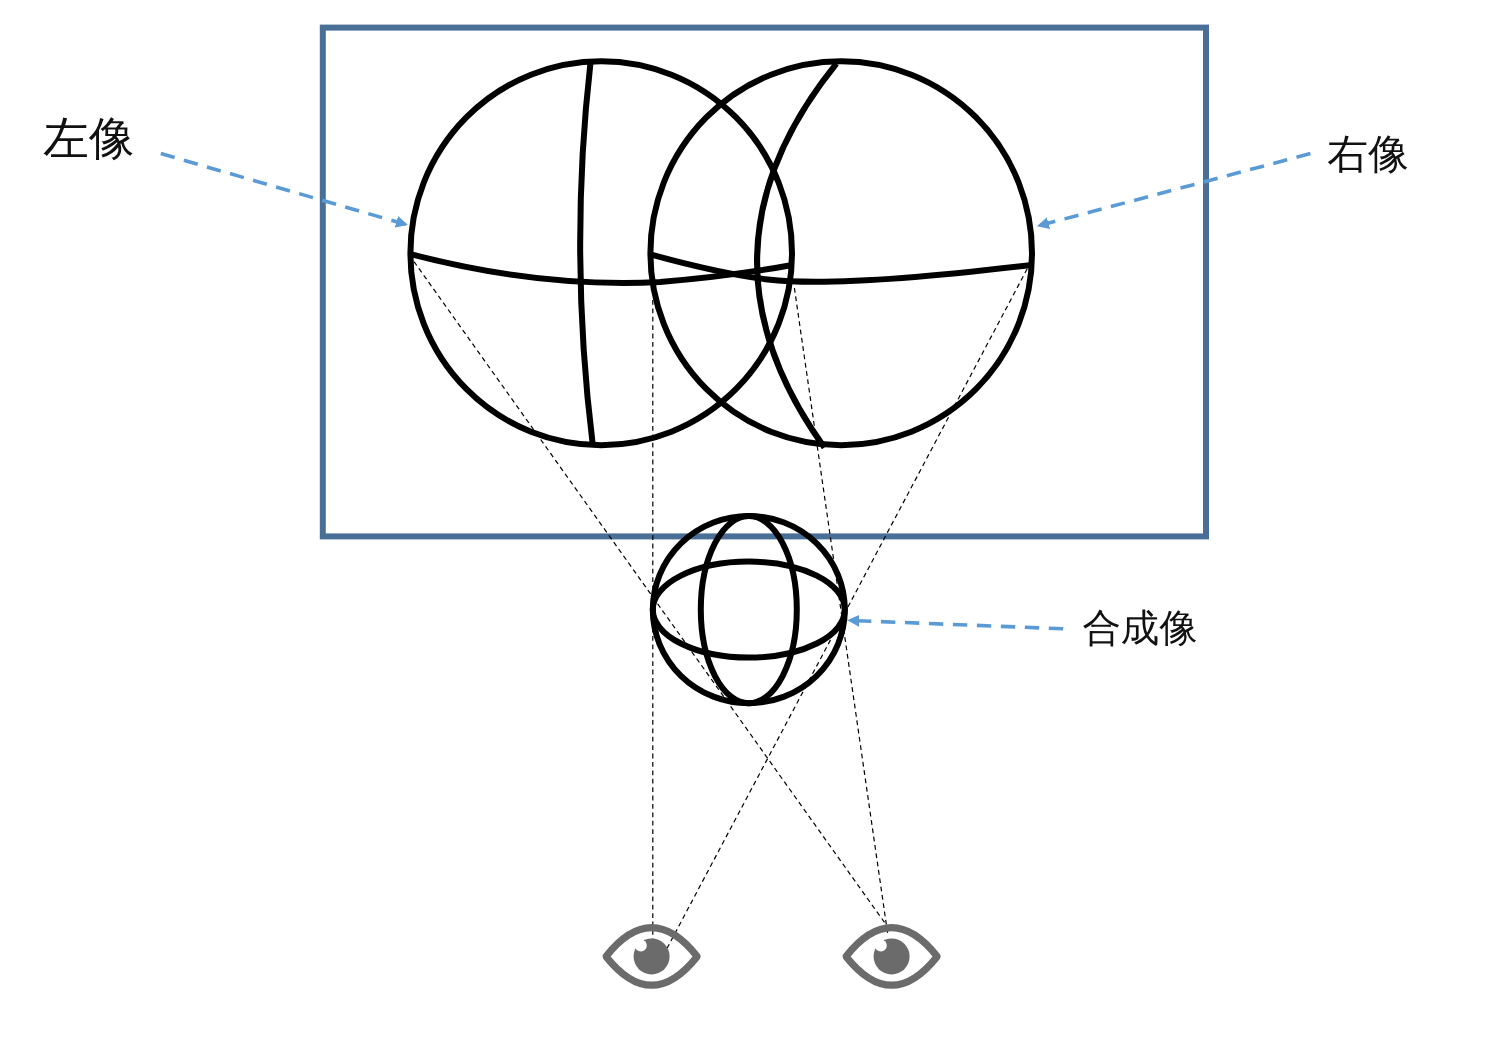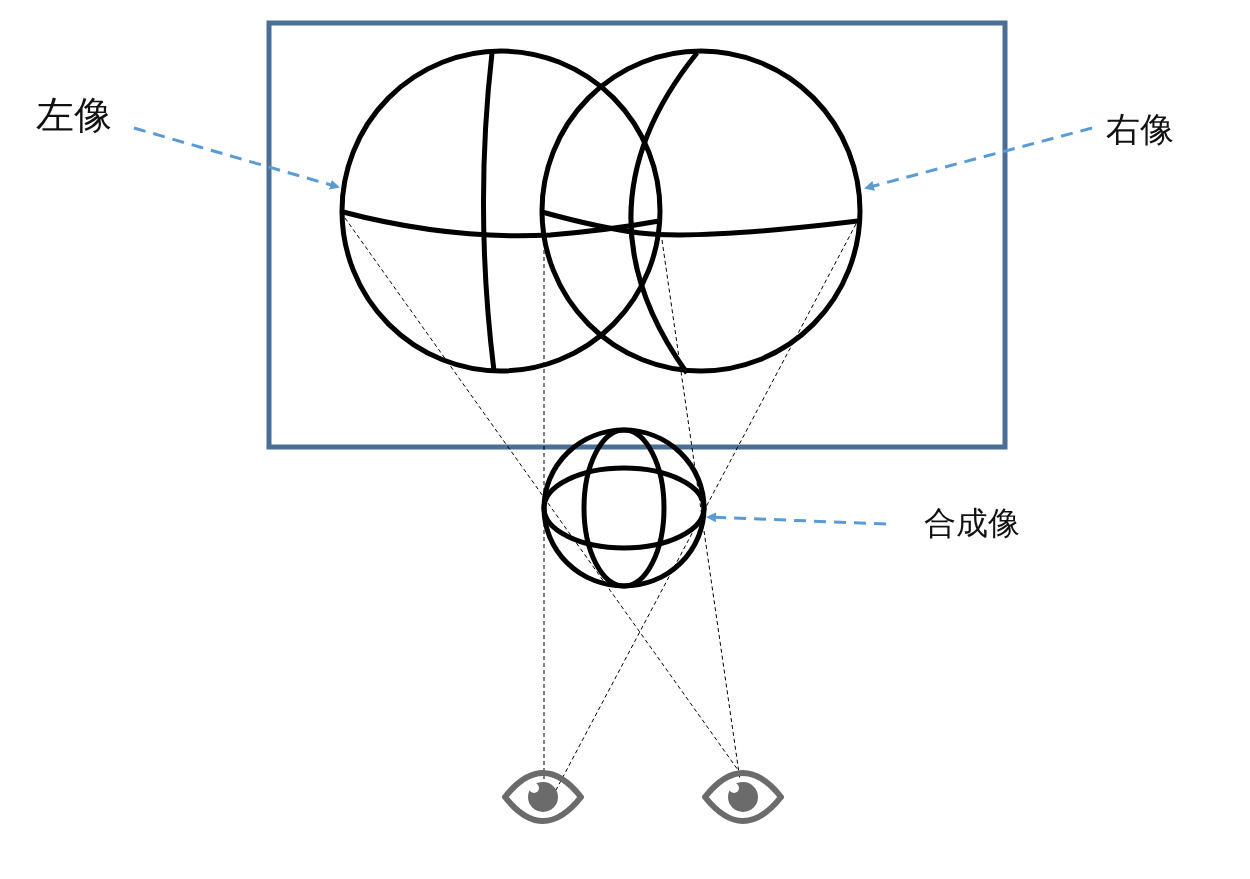--- a/index.html
+++ b/index.html
@@ -2,21 +2,21 @@
 <html><head>
   <meta charset="utf-8">
   <style>
     html, body { margin: 0; padding: 0; background: #ffffff; }
     body { width: 1250px; height: 879px; position: relative; overflow: hidden;
            font-family: "DejaVu Sans", sans-serif; }
     #stage { position: absolute; left: 0; top: 0; width: 1250px; height: 811px; }
     .label { position: absolute; font-family: "DejaVu Sans", sans-serif; color: #111; white-space: nowrap; line-height: 1; }
     #label-left  { left: 36px;  top: 96px;  font-size: 38px; }
     #label-right { left: 1106px; top: 112px; font-size: 34px; }
-    #label-fused { left: 902px; top: 507px; font-size: 32px; margin-left: 22px; }
+    #label-fused { left: 902px; top: 507px; font-size: 32px; }
   </style>
 </head>
 <body>
 
 <div id="stage">
   <svg id="svg" width="1250" height="879" viewBox="0 0 1250 879" xmlns="http://www.w3.org/2000/svg">
     <defs>
       <marker id="arrowhead" markerWidth="10" markerHeight="10" refX="8" refY="5" orient="auto" markerUnits="userSpaceOnUse">
         <path d="M 0 0 L 10 5 L 0 10 z" id="arrowhead-path" fill="#5b9bd5"></path>
       </marker>

